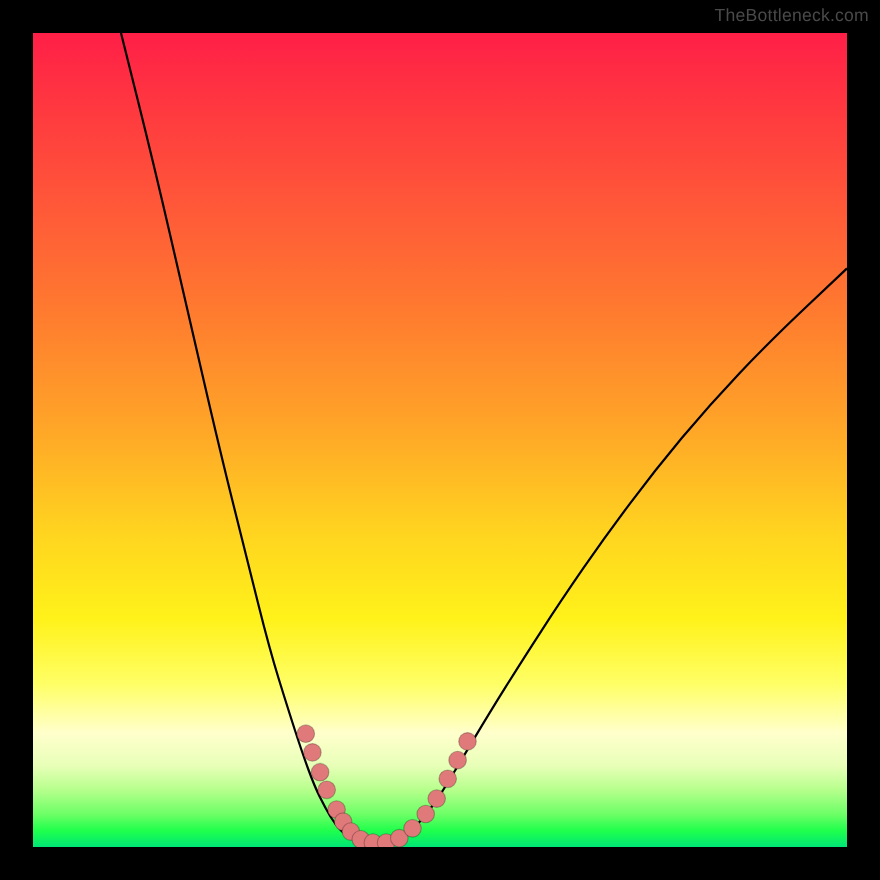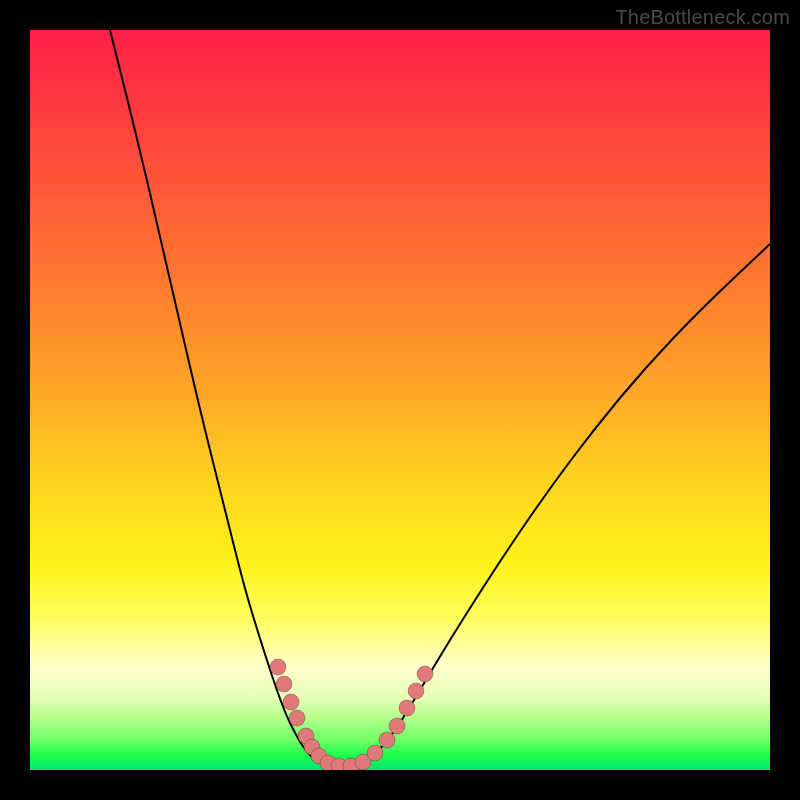--- a/index.html
+++ b/index.html
@@ -59,21 +59,21 @@
   }
   .marker {
     fill: #e07a7a;
     stroke: rgba(0,0,0,0.25);
     stroke-width: 1;
   }
   .watermark {
     position: absolute;
     top: 6px;
     right: 10px;
-    font-size: 20px;
+    font-size: 16px;
     font-weight: 400;
     color: #4a4a4a;
     letter-spacing: 0.2px;
     user-select: none;
   }
 </style>
 </head>
 <body>
 
 <div class="stage">

